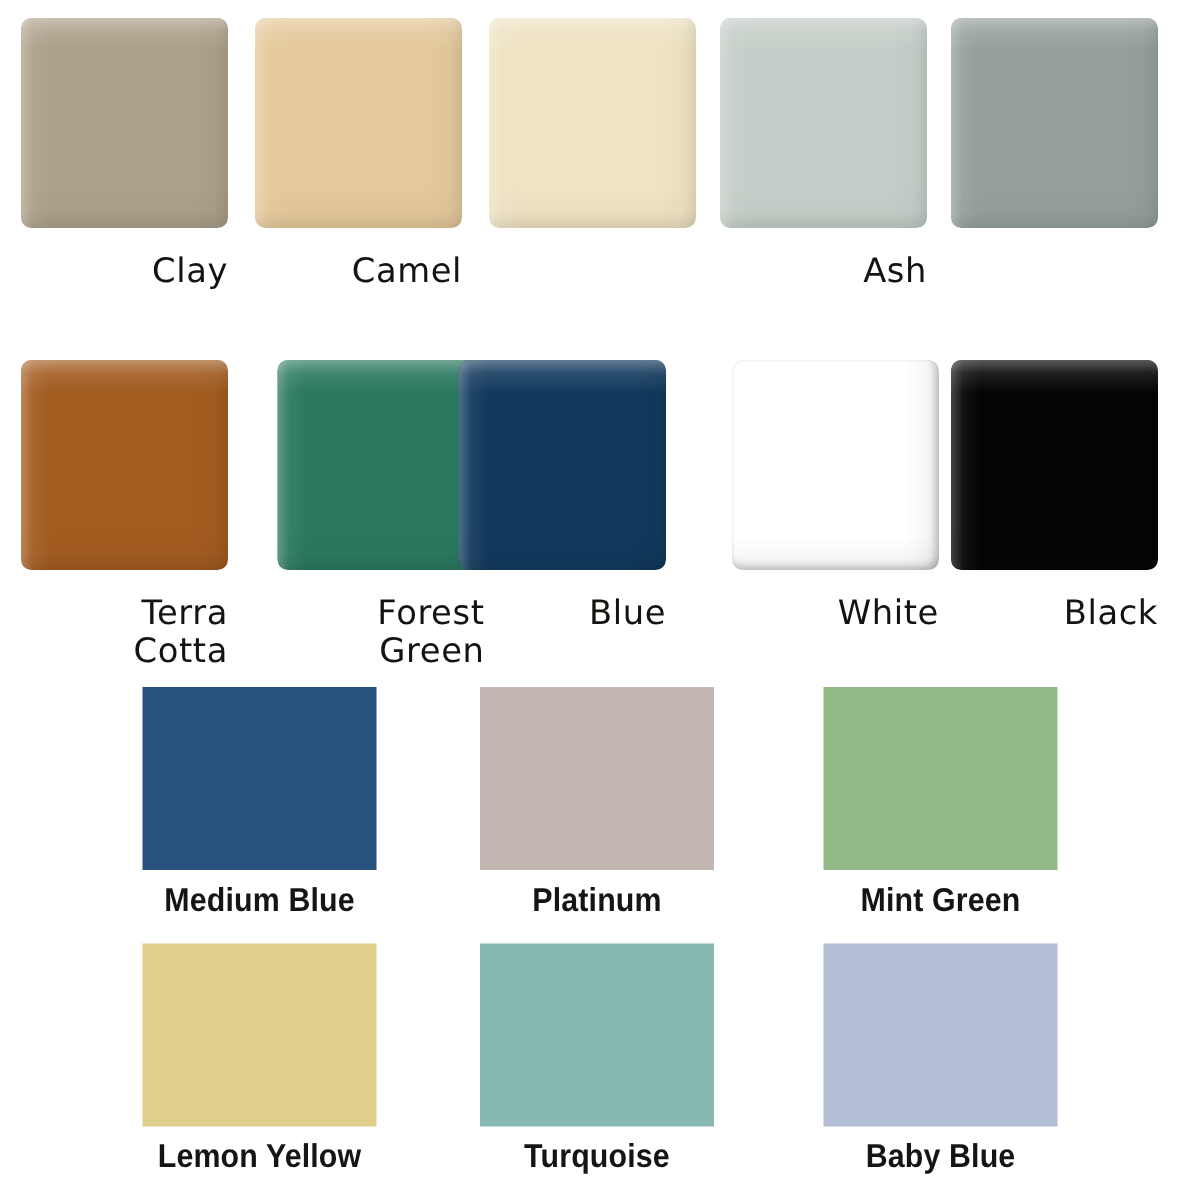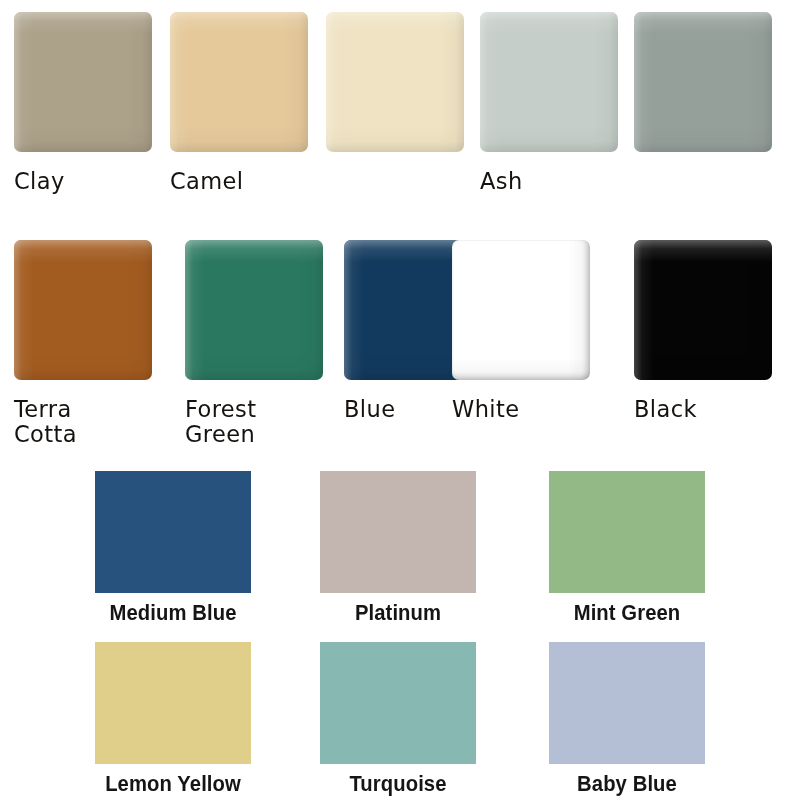--- a/index.html
+++ b/index.html
@@ -70,35 +70,35 @@
 
   .tile-label {
     margin-top: 17px;
     font-family: "DejaVu Sans", sans-serif;
     font-size: 22.5px;
     font-weight: 400;
     line-height: 1.11;
     letter-spacing: 0.4px;
     color: #15120f;
     white-space: pre-line;
-    text-align: left;
+    text-align: right;
   }
 
   
   .flat-row {
     position: absolute;
     left: 0;
     width: 800px;
   }
   .flat-row.r3 { top: 458px; }
   .flat-row.r4 { top: 629px; }
 
   .flat-cell {
     position: absolute;
-    top: 13px;
+    top: 0;
     width: 184px;
   }
   .flat {
     width: 156px;
     height: 122px;
   }
   .flat-label {
     margin-top: 8px;
     width: 156px;
     text-align: center;
@@ -152,26 +152,26 @@
       <div class="tile-label">Terra
 Cotta</div>
     </div>
 
     <div class="tile-cell" style="left:185px">
       <div class="tile" style="background-color: rgb(42, 120, 96);"></div>
       <div class="tile-label">Forest
 Green</div>
     </div>
 
-    <div class="tile-cell" style="left:344px">
+    <div class="tile-cell" style="left:306px">
       <div class="tile" style="background-color: rgb(18, 58, 94);"></div>
       <div class="tile-label">Blue</div>
     </div>
 
-    <div class="tile-cell" style="left:452px">
+    <div class="tile-cell" style="left:488px">
       <div class="tile is-white" style="background-color: rgb(255, 255, 255);"></div>
       <div class="tile-label">White</div>
     </div>
 
     <div class="tile-cell" style="left:634px">
       <div class="tile" style="background-color: rgb(5, 5, 5);"></div>
       <div class="tile-label">Black</div>
     </div>
 
   </div>

